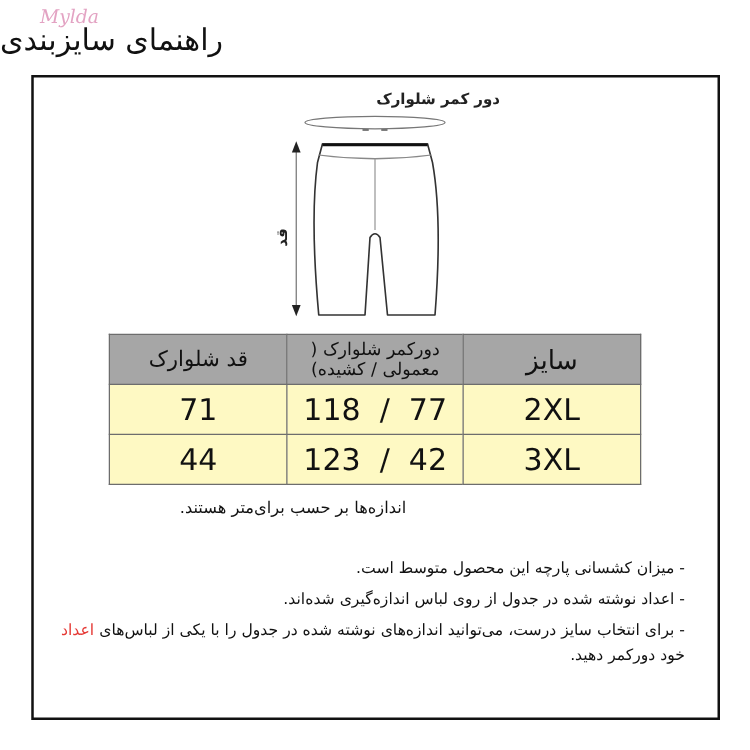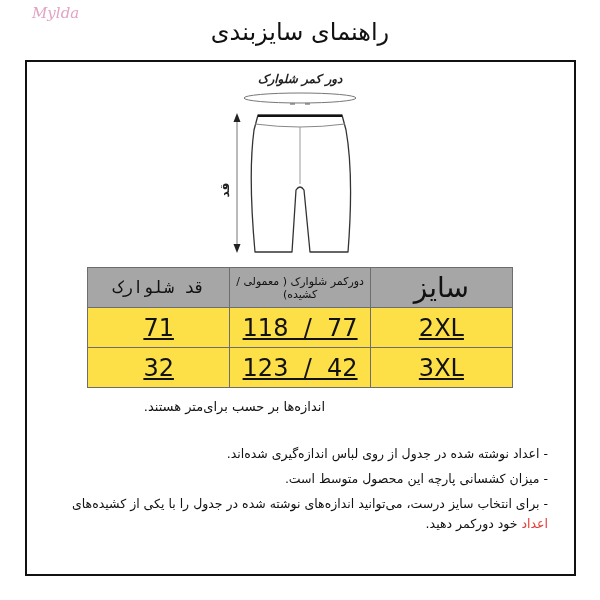--- a/index.html
+++ b/index.html
@@ -1,29 +1,29 @@
 <!DOCTYPE html>
 <html><head>
 <meta charset="utf-8">
 <style>
   html, body { margin:0; padding:0; }
   body { width:600px; height:600px; background:#ffffff; position:relative; overflow:hidden; font-family:"DejaVu Sans", sans-serif; color:#111; }
   .logo { position:absolute; left:32px; top:4px; font-family:"DejaVu Serif", serif; font-style:italic; font-size:15px; color:#e3a3c3; }
-  .title { position:absolute; left:0; width:600px; top:18px; text-align:center; font-size:24px; direction:rtl; color:#111; }
+  .title { position:absolute; left:0; width:600px; top:18px; text-align:left; font-size:24px; direction:rtl; color:#111; }
   .frame { position:absolute; left:25px; top:60px; width:547px; height:512px; border:2.5px solid #111; box-sizing:content-box; }
   .diagram { position:absolute; left:0; top:0; width:600px; height:260px; }
-  .waist-label { position:absolute; left:200px; width:200px; top:72px; text-align:center; font-size:12px; direction:rtl; font-weight:bold; color:#222;font-style:italic; }
+  .waist-label { position:absolute; left:200px; width:200px; top:72px; text-align:right; font-size:12px; direction:rtl; font-weight:bold; color:#222; }
   .height-label { position:absolute; left:218px; top:183px; font-size:12px; font-weight:bold; transform:rotate(-90deg); transform-origin:center; color:#222; }
   table.sizes { position:absolute; left:87px; top:267px; width:426px; border-collapse:collapse; direction:rtl; }
   table.sizes td, table.sizes th { border:1px solid #6d6d6d; text-align:center; padding:0; }
   table.sizes th { background:#a6a6a6; height:39px; font-weight:normal; }
-  table.sizes td { height:39px; background:#fde047; font-size:24px; font-family:"DejaVu Sans", sans-serif;text-decoration:underline; }
-  .th-size { font-size:28px; width:143px; }
-  .th-waist { font-size:11px; width:140px; }
-  .th-length { font-size:17px; width:143px;font-family:Liberation Mono, monospace; }
+  table.sizes td { height:39px; background:#fef9c3; font-size:24px; font-family:"DejaVu Sans", sans-serif; }
+  .th-size { font-size:21px; width:143px; }
+  .th-waist { font-size:14px; width:140px; }
+  .th-length { font-size:17px; width:143px; }
   .waist-cell { direction:ltr; white-space:pre; }
   .note-unit { position:absolute; right:275px; top:399px; font-size:13px; direction:rtl; }
   .notes { position:absolute; right:52px; top:444px; width:500px; direction:rtl; font-size:12.5px; line-height:20px; }
   .note { margin-bottom:5px; }
   .hl { color:#e53935; }
 </style>
 </head>
 <body>
 
 <div class="logo">Mylda</div>
@@ -62,24 +62,24 @@
     <th class="th-length">قد شلوارک</th>
   </tr>
   <tr>
     <td>2XL</td>
     <td class="waist-cell">118  /  77</td>
     <td>71</td>
   </tr>
   <tr>
     <td>3XL</td>
     <td class="waist-cell">123  /  42</td>
-    <td>32</td>
+    <td>44</td>
   </tr>
 </tbody>
   </table>
 
 <div class="note-unit">اندازه‌ها بر حسب برای‌متر هستند.</div>
 
 <div class="notes">
+  <div class="note">- میزان کشسانی پارچه این محصول متوسط است.</div>
   <div class="note">- اعداد نوشته شده در جدول از روی لباس اندازه‌گیری شده‌اند.</div>
-  <div class="note">- میزان کشسانی پارچه این محصول متوسط است.</div>
-  <div class="note"><span>- برای انتخاب سایز درست، می‌توانید اندازه‌های نوشته شده در جدول را با یکی از کشیده‌های </span><span class="hl">اعداد</span><span> خود دورکمر دهید.</span></div>
+  <div class="note"><span>- برای انتخاب سایز درست، می‌توانید اندازه‌های نوشته شده در جدول را با یکی از لباس‌های </span><span class="hl">اعداد</span><span> خود دورکمر دهید.</span></div>
 </div>
 
 </body></html>

